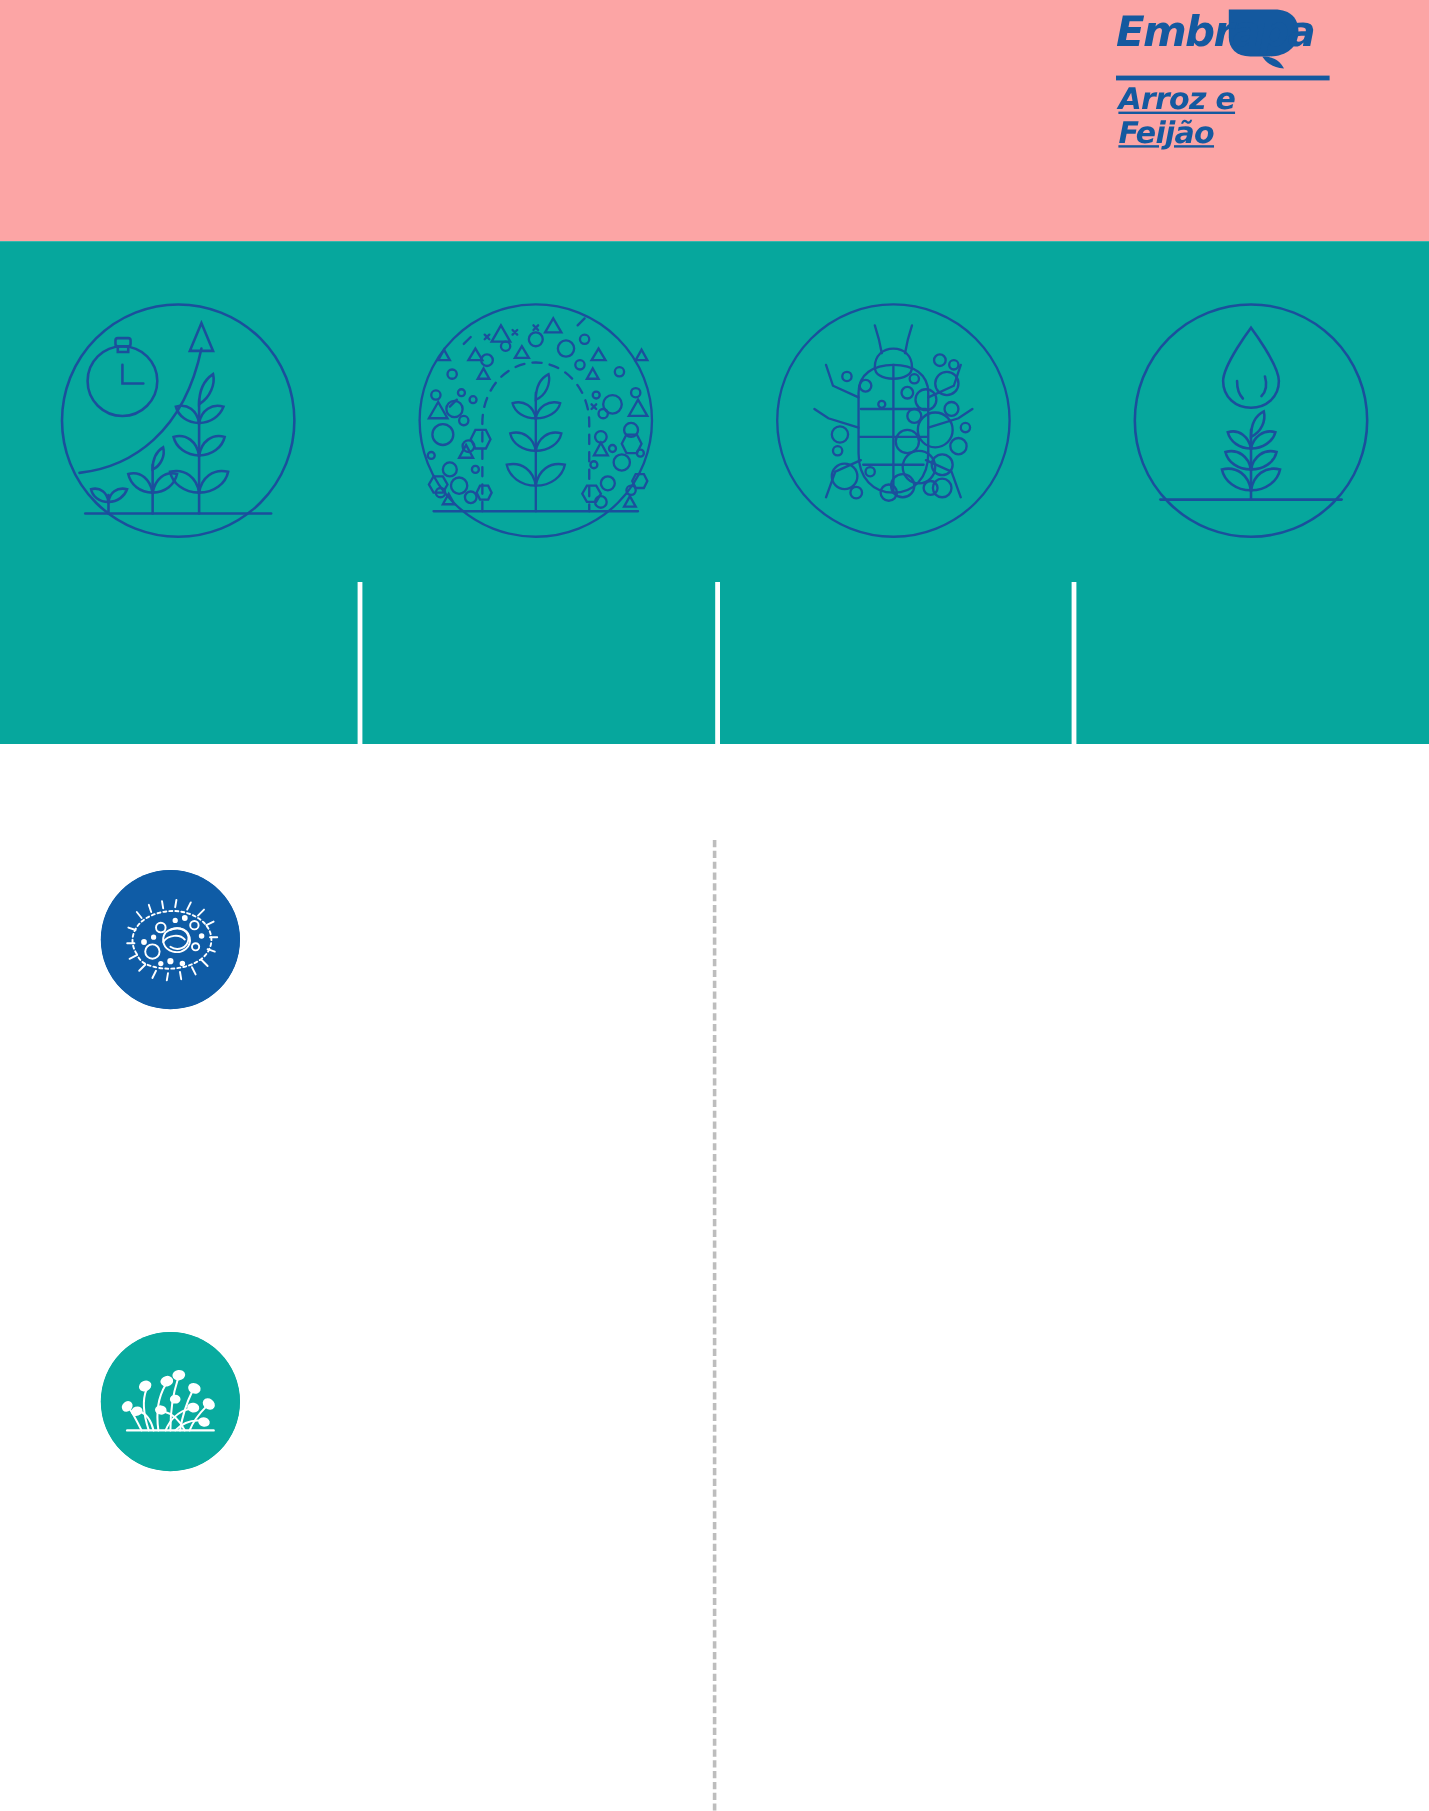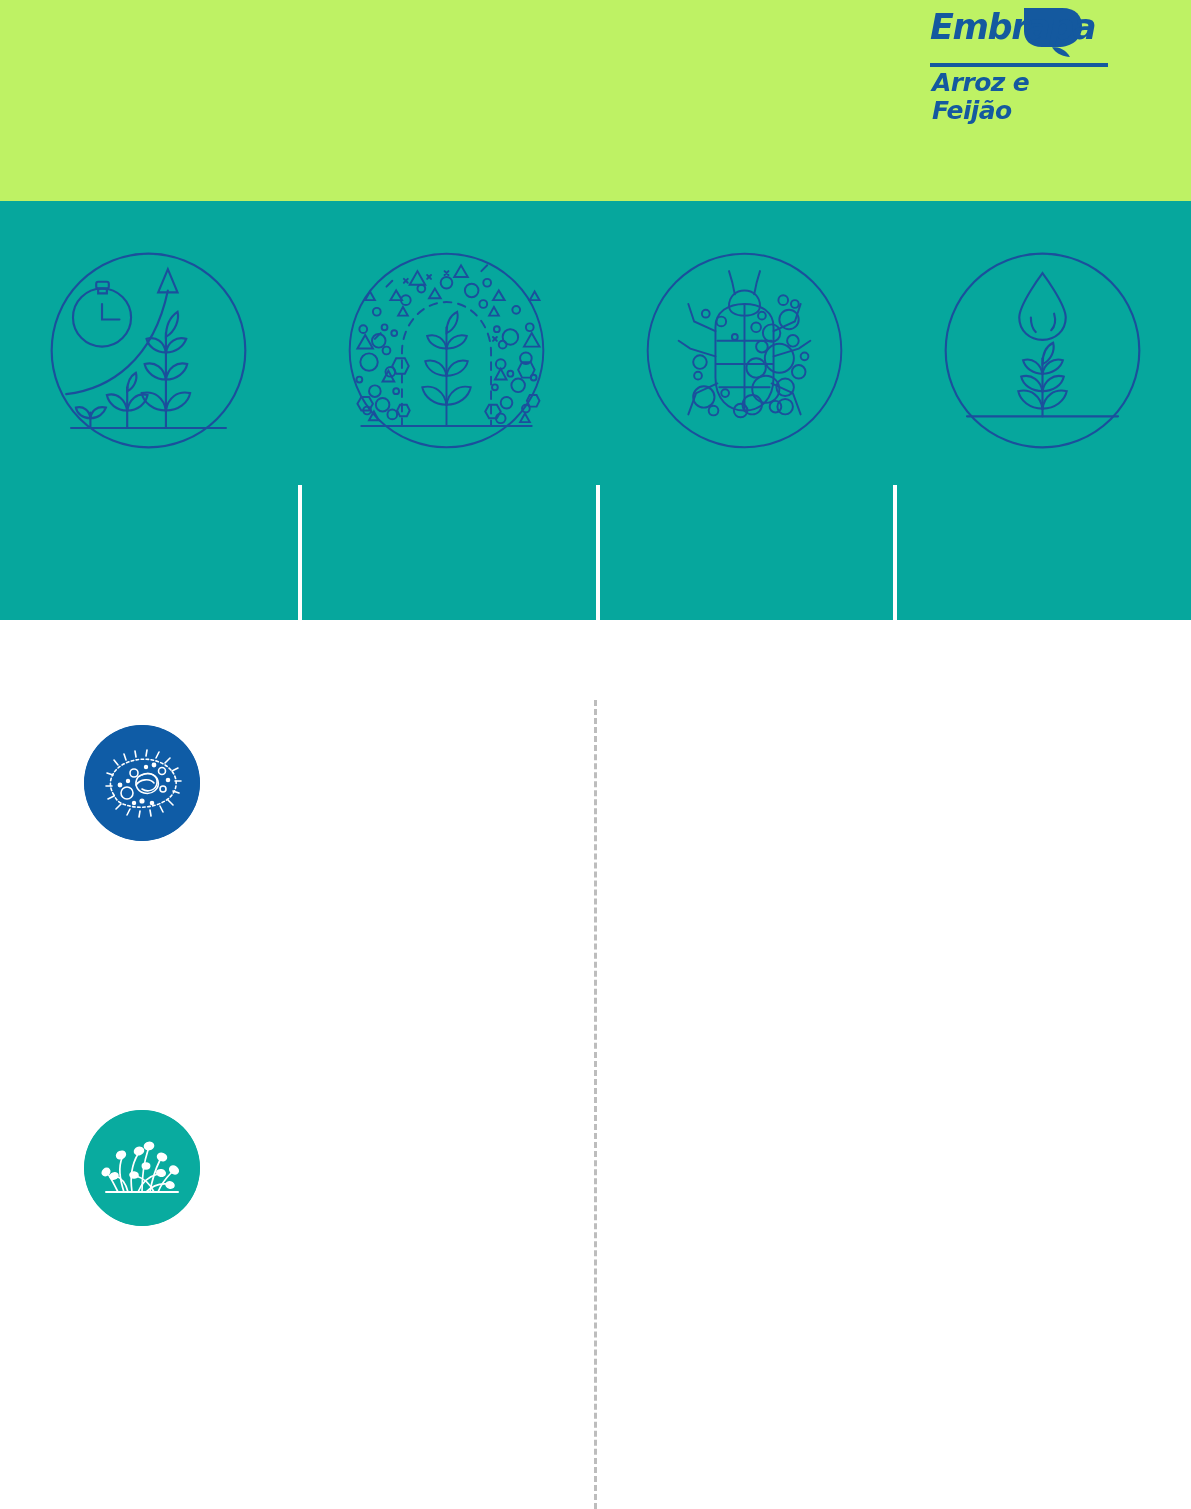--- a/index.html
+++ b/index.html
@@ -16,21 +16,21 @@
     -webkit-font-smoothing: antialiased;
   }
 
   
   .page-header {
     position: absolute;
     top: 0;
     left: 0;
     width: 1191px;
     height: 201px;
-    background: #bef264;
+    background: #fca5a5;
   }
   .brand-logo {
     position: absolute;
     top: 6px;
     left: 930px;
     width: 180px;
     height: 92px;
   }
   .brand-wordmark-wrap {
     position: relative;
@@ -69,20 +69,21 @@
     position: absolute;
     left: 2px;
     top: 63px;
     font-family: "DejaVu Sans", sans-serif;
     font-size: 25px;
     font-weight: bold;
     font-style: italic;
     letter-spacing: -0.6px;
     color: #14599f;
     line-height: 1.1;
+    text-decoration: underline;
   }
 
   
   .feature-banner {
     position: absolute;
     top: 201px;
     left: 0;
     width: 1191px;
     height: 419px;
     background: #06a79d;

